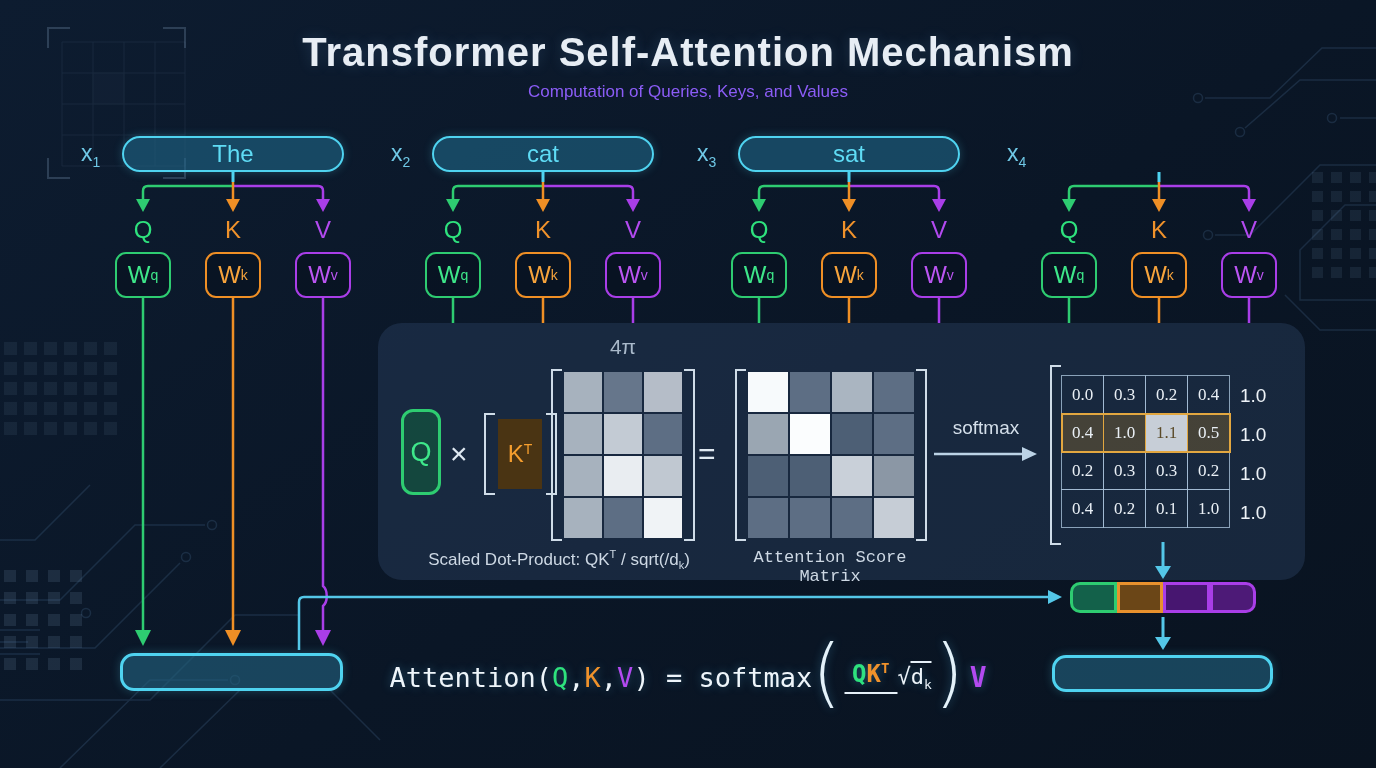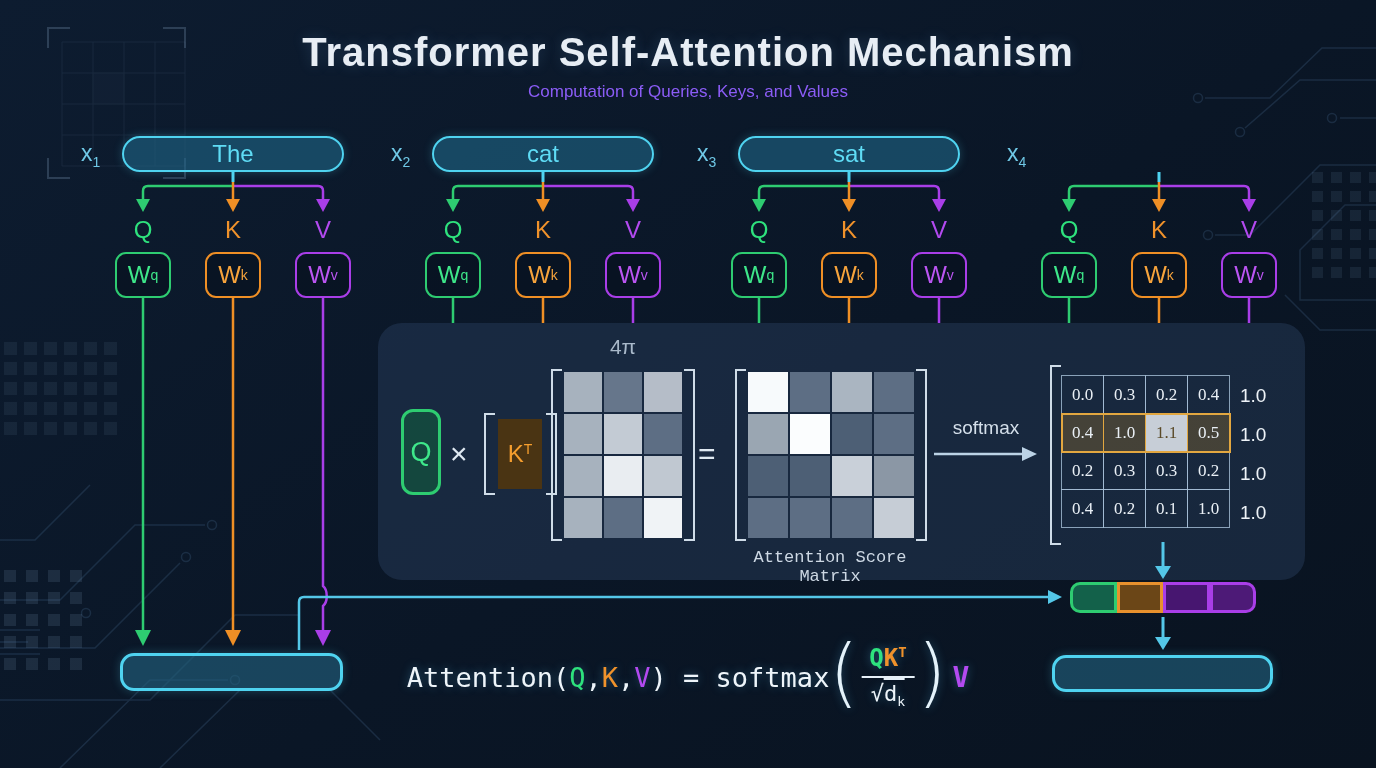--- a/index.html
+++ b/index.html
@@ -89,21 +89,21 @@
   .out-right{left:1052px;top:655px;width:221px;height:37px;}
   
   .formula{left:50%;top:634px;transform:translateX(-50%);height:86px;display:flex;align-items:center;
            font-family:"DejaVu Sans Mono",monospace;font-size:27px;color:#eef5fa;
            text-shadow:0 0 10px rgba(90,200,255,.35);white-space:pre;}
   .f-green{color:#2ee27d;}
   .f-orange{color:#f0922b;}
   .f-purple{color:#b34af0;}
   .bigparen{font-family:"DejaVu Sans",sans-serif;font-size:74px;font-weight:100;color:#e4f2fa;
             line-height:.8;transform:translateY(-4px);}
-  .frac{display:inline-flex;flex-direction:column;align-items:center;margin:0 3px;}
+  .frac{display:inline-flex;flex-direction:row;align-items:center;margin:0 3px;}
   .frac .num{font-weight:bold;font-size:24px;border-bottom:2px solid #e6f0f8;padding:0 8px 4px;}
   .frac .num sup{font-size:14px;}
   .frac .den{font-size:22px;padding-top:3px;}
   .frac .den sub{font-size:13px;}
   .overl{border-top:2px solid #e6f0f8;padding-top:1px;}
   .outer-v{font-weight:bold;font-size:28px;margin-left:6px;}
   svg{overflow:visible;}
 </style>
 </head>
 <body>
@@ -283,20 +283,21 @@
         <div class="shade-cell" style="background: rgb(139, 151, 165);"></div>
       </div>
       <div class="shade-row">
         <div class="shade-cell" style="background: rgb(93, 110, 132);"></div>
         <div class="shade-cell" style="background: rgb(93, 110, 132);"></div>
         <div class="shade-cell" style="background: rgb(93, 110, 132);"></div>
         <div class="shade-cell" style="background: rgb(198, 205, 214);"></div>
       </div>
     </div>
   <div class="brk r score-brk-r"></div>
+  <div class="caption caption-scaled"><span>Scaled Dot-Product: QK</span><sup>T</sup><span> / sqrt(/d</span><sub>k</sub><span>)</span></div>
   <div class="caption caption-score">Attention Score Matrix</div>
   <div class="softmax-label">softmax</div>
   <svg class="softmax-arrow" width="104" height="18">
     <line x1="0" y1="9" x2="88" y2="9" stroke="#bcd3e6" stroke-width="2.5"></line>
     <polygon points="88,2 88,16 103,9" fill="#bcd3e6"></polygon>
   </svg>
   <div class="brk l sm-brk-l"></div>
   <div id="softmax-grid">
       <div class="sm-row">
         <div class="sm-cell">0.0</div>

